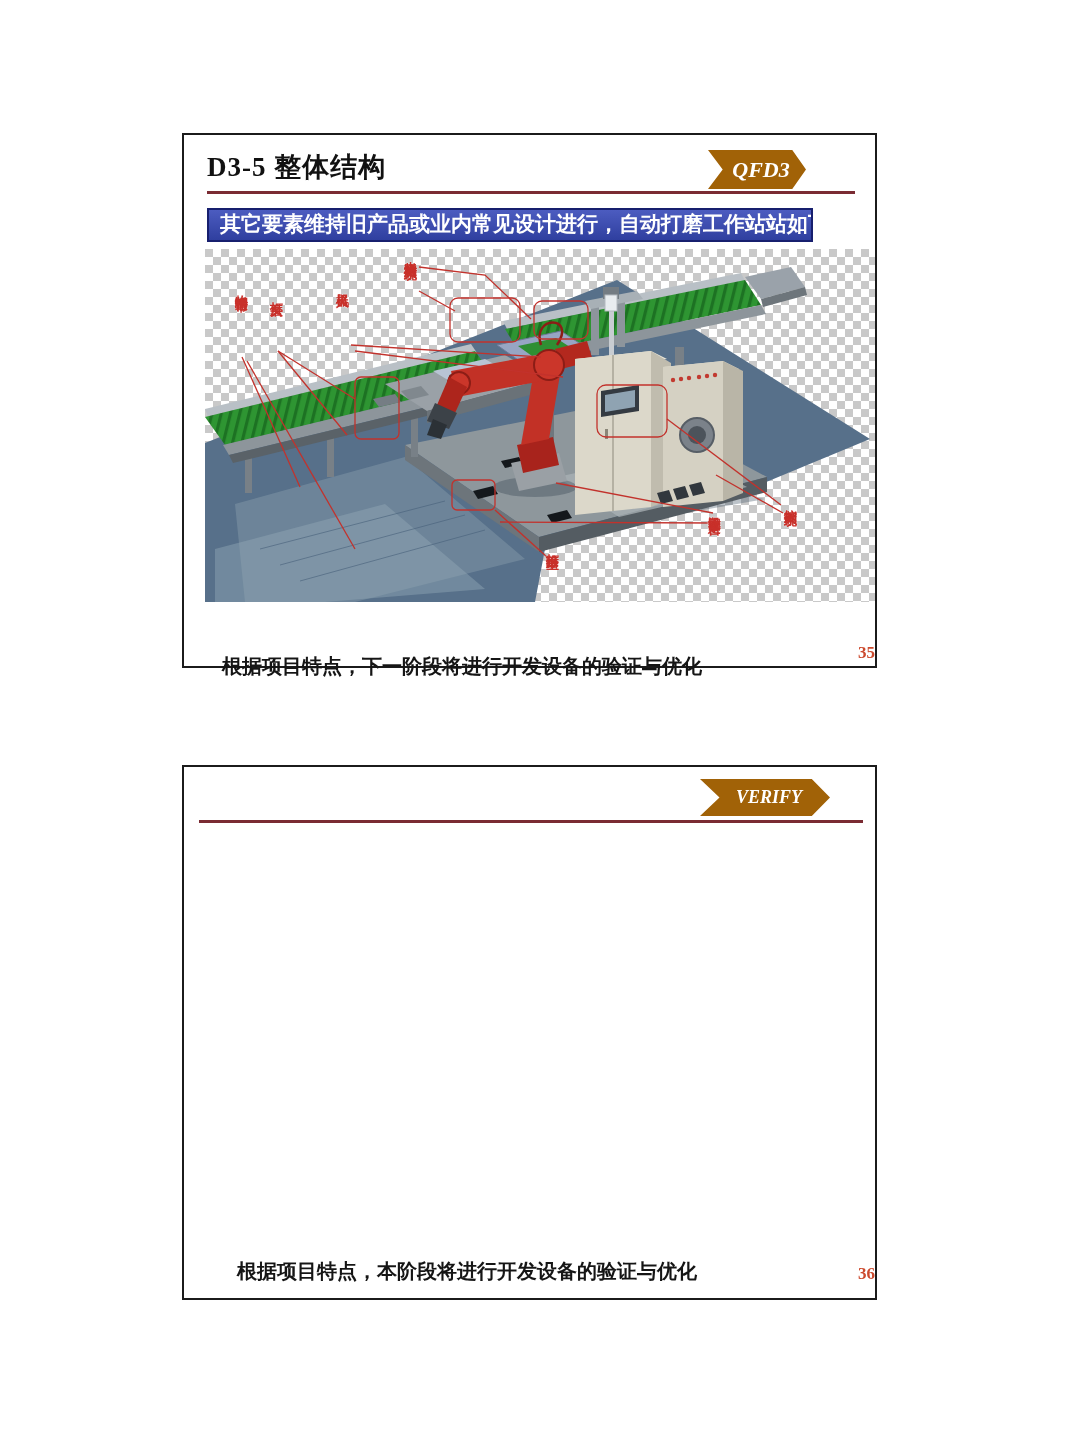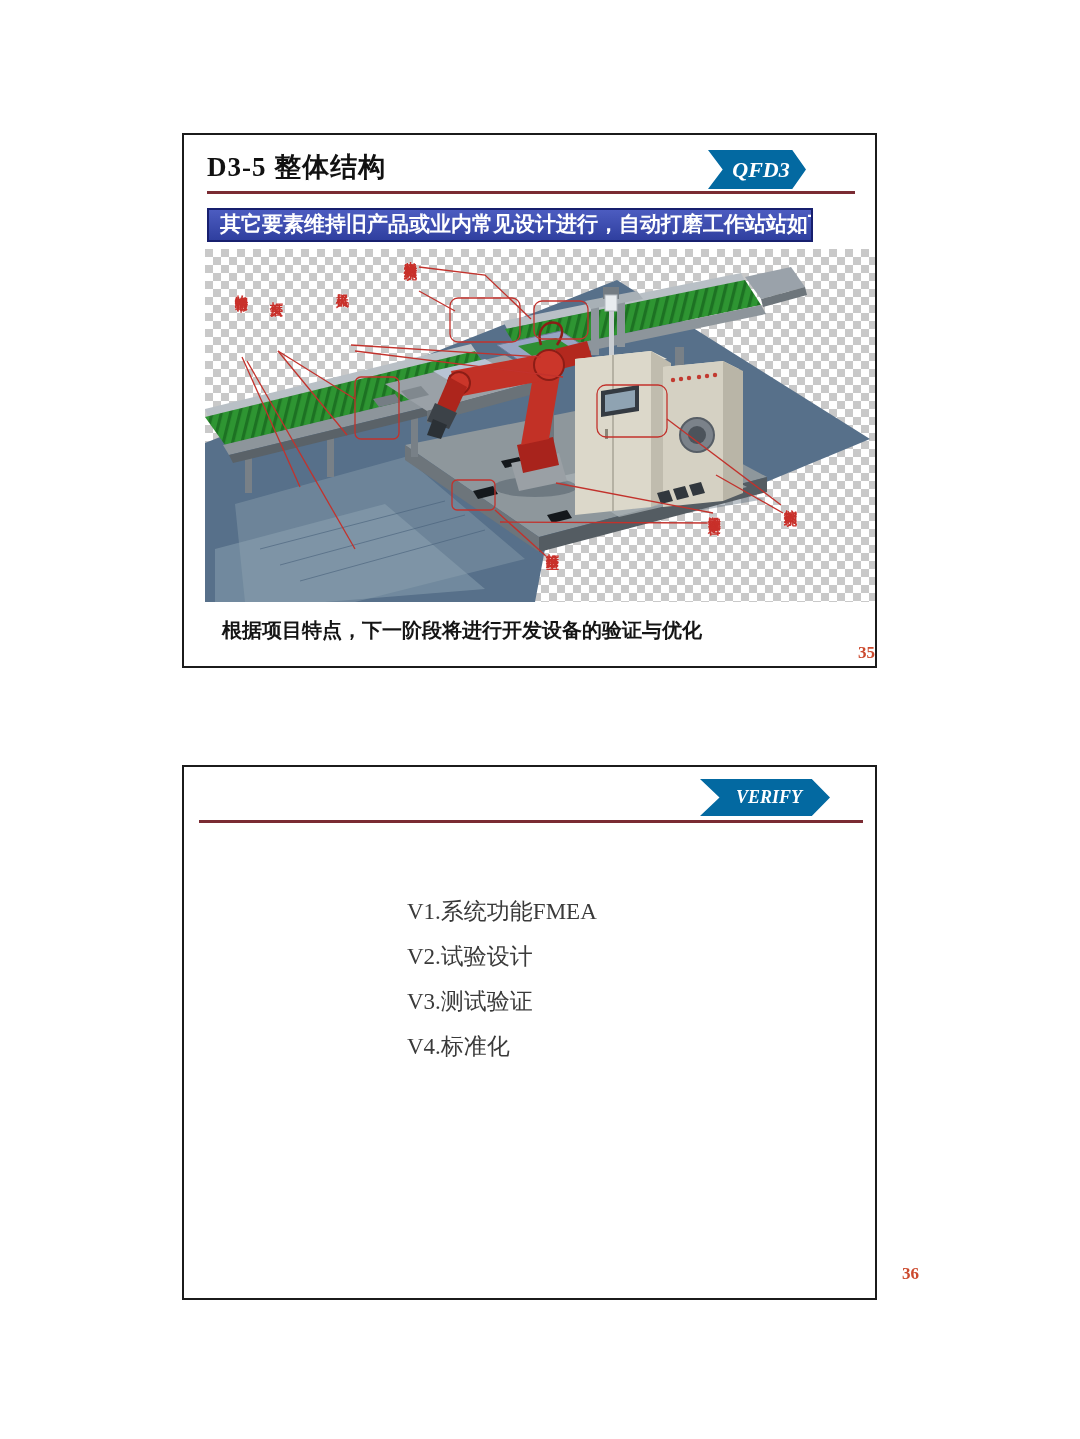--- a/index.html
+++ b/index.html
@@ -4,21 +4,21 @@
 <style>
   html,body{margin:0;padding:0;background:#ffffff;}
   .page{position:relative;width:1080px;height:1439px;background:#ffffff;overflow:hidden;
         font-family:Liberation Serif, serif;padding-left:23px;}
   .slide{position:absolute;left:182px;width:695px;height:535px;background:#ffffff;
          border:2px solid #1b1b1b;box-sizing:border-box;}
   #slide1{top:133px;}
   #slide2{top:765px;}
   .slide-title{position:absolute;left:23px;top:14px;font-size:27px;font-weight:bold;
                color:#111;letter-spacing:1px;}
-  .badge{position:absolute;background:#0369a1;color:#ffffff;font-style:italic;font-weight:bold;
+  .badge{position:absolute;background:#a16207;color:#ffffff;font-style:italic;font-weight:bold;
          display:flex;align-items:center;justify-content:center;
          clip-path:polygon(0 0,86% 0,100% 50%,86% 100%,0 100%,15% 50%);
          padding-left:8px;box-sizing:border-box;}
   #qfd3-badge{left:524px;top:15px;width:98px;height:39px;font-size:22px;}
   #verify-badge{left:516px;top:12px;width:130px;height:37px;font-size:18px;}
   .rule{position:absolute;height:3px;background:#7a2b33;}
   #rule1{left:23px;top:56px;width:648px;}
   #rule2{left:15px;top:53px;width:664px;}
   .banner{position:absolute;left:23px;top:73px;width:606px;height:34px;
           background:linear-gradient(180deg,#4c5cc0,#2f3f9f);border:2px solid #171f6e;
@@ -29,27 +29,27 @@
   .vlabel{position:absolute;writing-mode:vertical-rl;text-orientation:upright;
           color:#c8302a;font-size:13px;font-weight:bold;letter-spacing:1px;line-height:16px;
           text-shadow:0 0 2px rgba(255,255,255,.9);}
   #lbl-conveyor{left:28px;top:36px;}
   #lbl-grinding-head{left:63px;top:42px;}
   #lbl-robot{left:129px;top:34px;}
   #lbl-inspection{left:197px;top:2px;}
   #lbl-control{left:577px;top:250px;}
   #lbl-platform{left:501px;top:257px;}
   #lbl-dust{left:339px;top:294px;}
-  .slide-footer{position:absolute;font-size:20px;font-weight:bold;color:#151515;white-space:nowrap;}
+  .slide-footer{position:absolute;font-size:20px;font-weight:bold;color:#151515;white-space:nowrap;margin-top:36px;}
   #footer1{left:38px;top:482px;}
   #footer2{left:53px;top:455px;}
   .pagenum{position:absolute;left:0;width:100%;text-align:right;color:#cc4a2e;
            font-weight:bold;font-size:17px;}
   #pagenum1{top:508px;}
-  #pagenum2{top:497px;margin-left:44px;}
+  #pagenum2{top:497px;}
   .vlist{position:absolute;left:223px;top:122px;}
   .vlist .vitem{font-size:23px;color:#3a3a3a;height:45px;line-height:45px;white-space:nowrap;}
   .page-footer{position:absolute;left:0;top:1360px;width:1080px;height:79px;}
 </style>
 </head>
 <body>
 
 <div class="page">
 
   <div class="slide" id="slide1">
@@ -205,26 +205,21 @@
       <div class="vlabel" id="lbl-dust">打磨除尘</div>
     </div>
 
     <div class="slide-footer" id="footer1">根据项目特点，下一阶段将进行开发设备的验证与优化</div>
     <div class="pagenum" id="pagenum1">35</div>
   </div>
 
   <div class="slide" id="slide2">
     <div class="badge" id="verify-badge">VERIFY</div>
     <div class="rule" id="rule2"></div>
-    <div class="vlist">
-      <div class="vitem">V1.系统功能FMEA</div>
-      <div class="vitem">V2.试验设计</div>
-      <div class="vitem">V3.测试验证</div>
-      <div class="vitem">V4.标准化</div>
-    </div>
+    <div class="slide-footer" id="footer2">根据项目特点，本阶段将进行开发设备的验证与优化</div>
     <div class="pagenum" id="pagenum2">36</div>
   </div>
 
   <div class="page-footer">
     
     
     
     
   </div>
 

